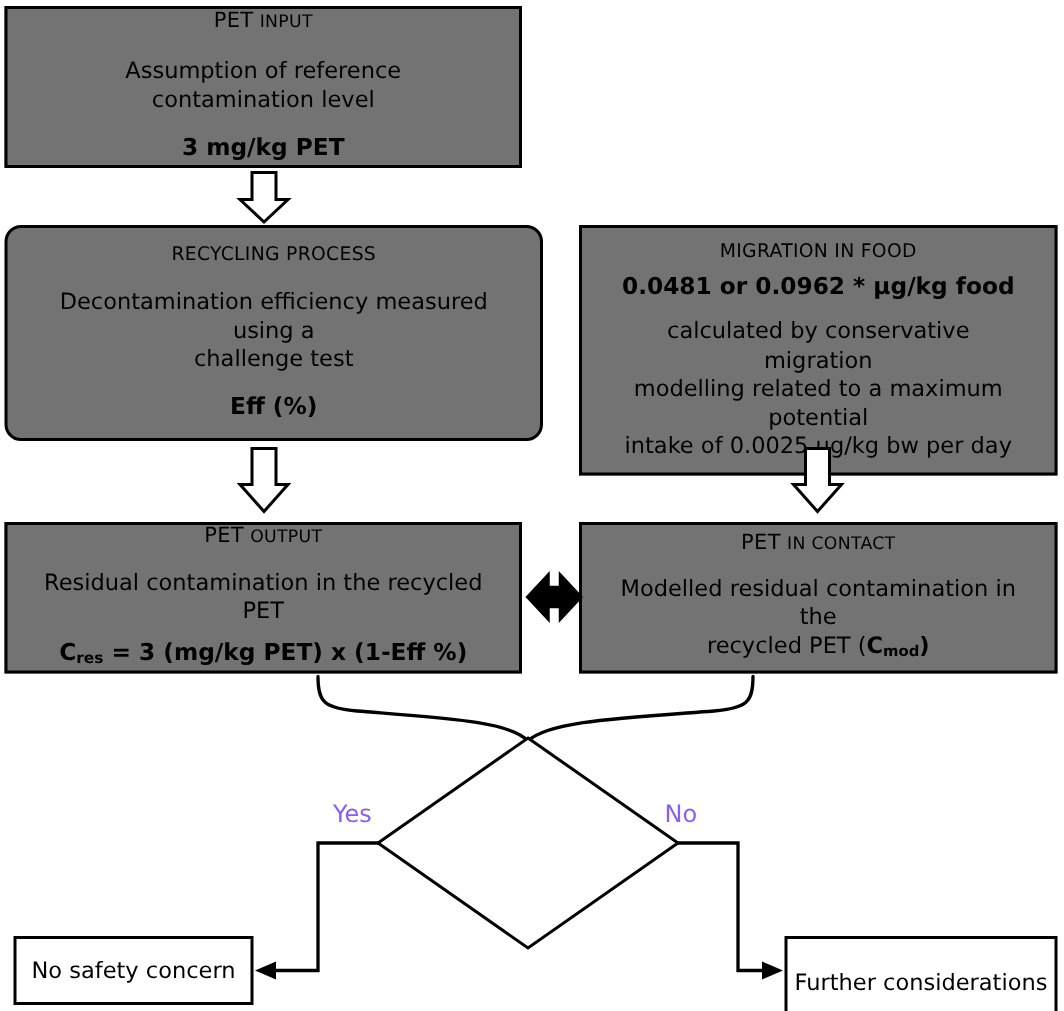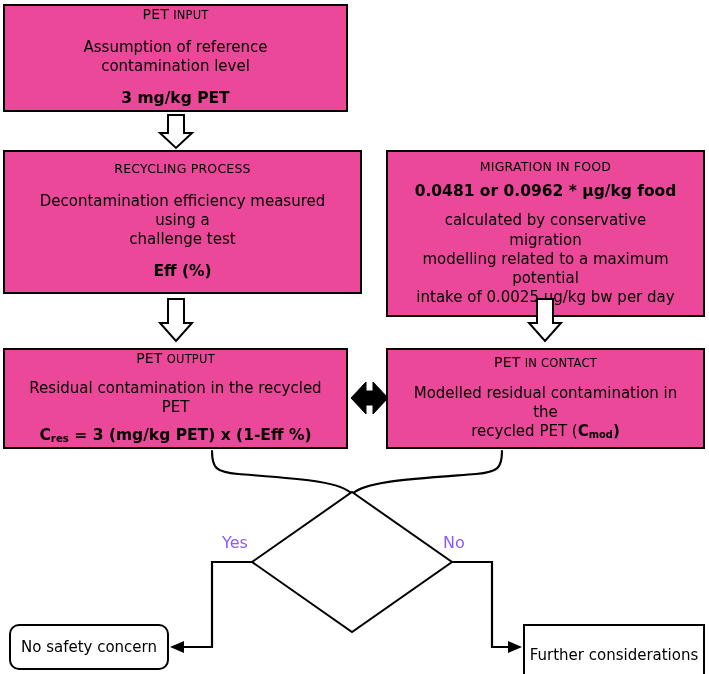--- a/index.html
+++ b/index.html
@@ -15,21 +15,21 @@
     position: relative;
     width: 709px;
     height: 674px;
     background: #ffffff;
     overflow: hidden;
   }
   .box {
     position: absolute;
     box-sizing: border-box;
     border: 2px solid #000000;
-    background: #ec4899;
+    background: #737373;
     display: flex;
     flex-direction: column;
     align-items: center;
     justify-content: center;
     text-align: center;
   }
   .hdr {
     font-size: 12.5px;
     letter-spacing: 0.2px;
     line-height: 1.1;
@@ -98,21 +98,21 @@
     <div class="hdr">
       <span class="big">PET</span>
       <span class="sm">INPUT</span>
     </div>
     <div class="gap-lg"></div>
     <div class="body-line">Assumption of reference contamination level</div>
     <div class="gap-md"></div>
     <div class="strong-line">3 mg/kg PET</div>
   </div>
 
-  <div class="box" style="left:3px; top:150px; width:359px; height:144px;">
+  <div class="box" style="left:3px; top:150px; width:359px; height:144px;border-radius:11px;">
     <div class="hdr">RECYCLING PROCESS</div>
     <div class="gap-lg"></div>
     <div class="body-line">Decontamination efficiency measured using a</div>
     <div class="body-line">challenge test</div>
     <div class="gap-md"></div>
     <div class="strong-line">Eff (%)</div>
   </div>
 
   <div class="box" style="left:386px; top:150px; width:319px; height:167px;">
     <div class="hdr">MIGRATION IN FOOD</div>
@@ -149,21 +149,21 @@
     </div>
   </div>
 
   <div class="diamond-text" style="left:303px; top:552px;">
     <span>C</span><sub>res</sub><span> ≤ </span><span>C</span><sub>mod</sub>
   </div>
 
   <div class="diamond-label" style="left:222px; top:533px;">Yes</div>
   <div class="diamond-label" style="left:443px; top:533px;">No</div>
 
-  <div class="plain-box" style="left:9px; top:624px; width:160px; height:46px;border-radius:10px;">
+  <div class="plain-box" style="left:9px; top:624px; width:160px; height:46px;">
     <span>No safety concern</span>
   </div>
 
   <div class="plain-box" style="left:523px; top:624px; width:182px; height:62px;">
     <span>Further considerations</span>
   </div>
 
   <svg class="overlay" viewBox="0 0 709 674">
 
     <g>

